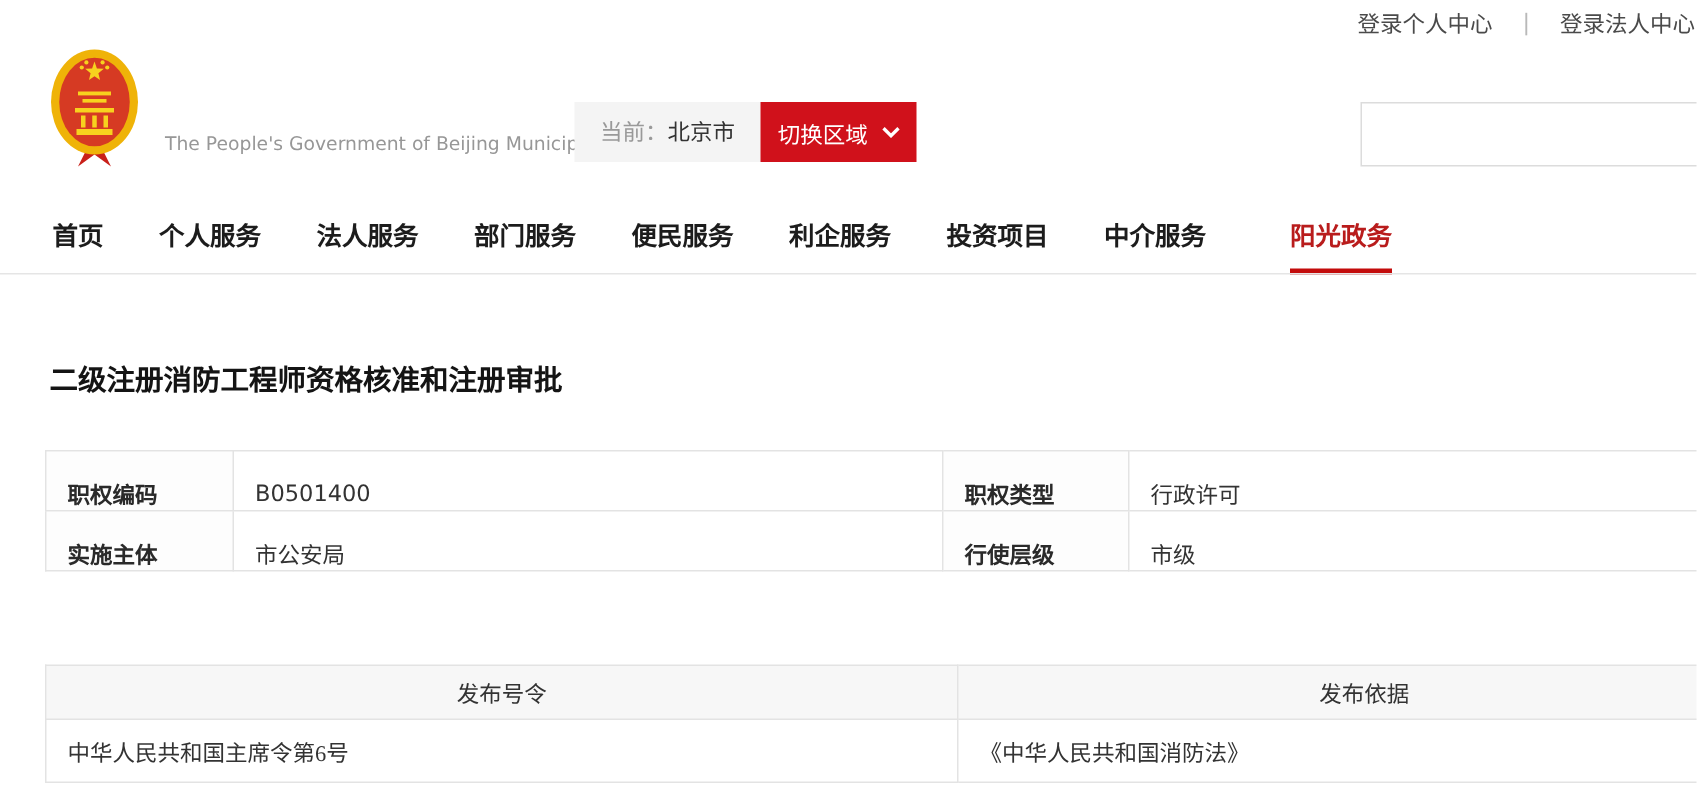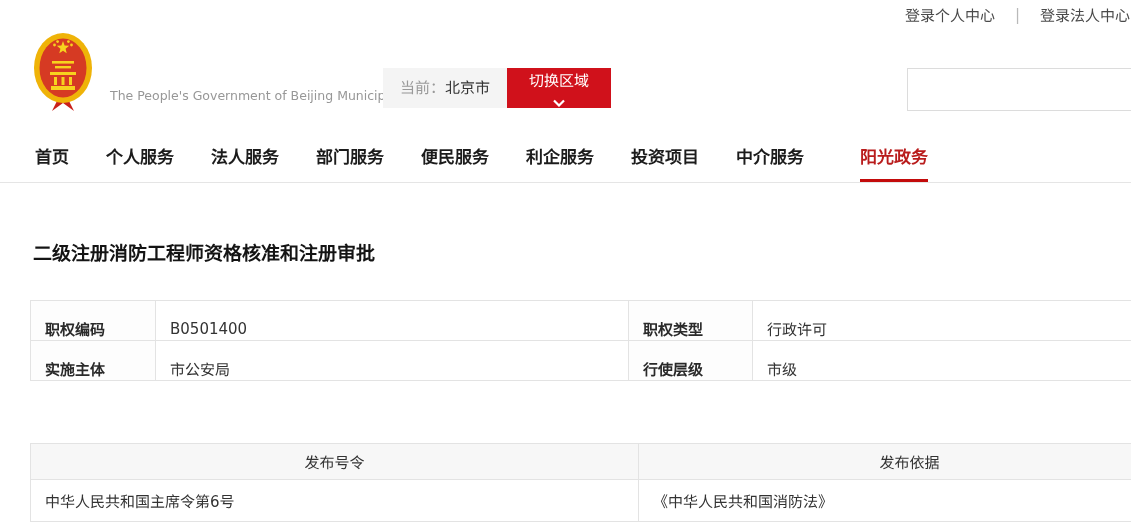--- a/index.html
+++ b/index.html
@@ -20,21 +20,21 @@
   .site-name-en { position:absolute; left:110px; top:88px; font-size:12.5px; color:#979797;
     white-space:nowrap; }
 
   .region-bar { position:absolute; left:383px; top:68px; height:40px; display:flex; }
   .region-current { background:#f4f4f4; height:40px; line-height:40px; padding:0 17px;
     font-size:15px; white-space:nowrap; }
   .region-current .lbl { color:#999; }
   .region-current .val { color:#333; }
   .region-switch { background:#d0111b; color:#fff; border:none; height:40px; width:104px;
     font-size:15px; display:flex; align-items:center; justify-content:center; gap:9px;
-    cursor:pointer; font-family:inherit;flex-direction:column; }
+    cursor:pointer; font-family:inherit; }
 
   .search-input { position:absolute; left:907px; top:68px; width:290px; height:43px;
     border:1px solid #dcdcdc; background:#fff; outline:none; padding:0 10px; font-size:15px; }
 
   
   .nav { position:absolute; left:35px; top:143px; display:flex; gap:37px; list-style:none; }
   .nav a { font-size:17px; font-weight:700; color:#1c1c1c; text-decoration:none;
     white-space:nowrap; position:relative; display:block; cursor:pointer; }
   .nav a.active { color:#b91c1c;margin-left:19px; }
   .nav a.active::after { content:""; position:absolute; left:0; right:0; bottom:-15px;
@@ -50,21 +50,21 @@
   .info-table { position:absolute; left:30px; top:300px; width:1150px; }
   .info-table th, .info-table td { border:1px solid #e3e3e3; height:40px; font-size:15px;
     color:#333; padding:16px 0 0 14px; text-align:left; white-space:nowrap; overflow:hidden; }
   .info-table th { font-weight:700; color:#2a2a2a; background:#fdfdfd; }
   .col-l1 { width:125px; } .col-v1 { width:473px; } .col-l2 { width:124px; } .col-v2 { width:428px; }
 
   .pub-table { position:absolute; left:30px; top:443px; width:1150px; }
   .pub-table th { border:1px solid #e3e3e3; height:36px; background:#f7f7f7; font-weight:400;
     font-size:15px; color:#333; text-align:center; }
   .pub-table td { border:1px solid #e3e3e3; height:42px; font-size:15px; color:#333;
-    padding:0 0 0 14px; text-align:left; white-space:nowrap; }
+    padding:0 0 0 14px; text-align:left; white-space:nowrap;font-family:Liberation Serif, serif; }
   .col-p1 { width:608px; } .col-p2 { width:542px; }
 </style>
 </head>
 <body>
 
 <div class="page">
 
   <div class="top-links">
     <a>登录个人中心</a>
     <span class="top-divider">|</span>

